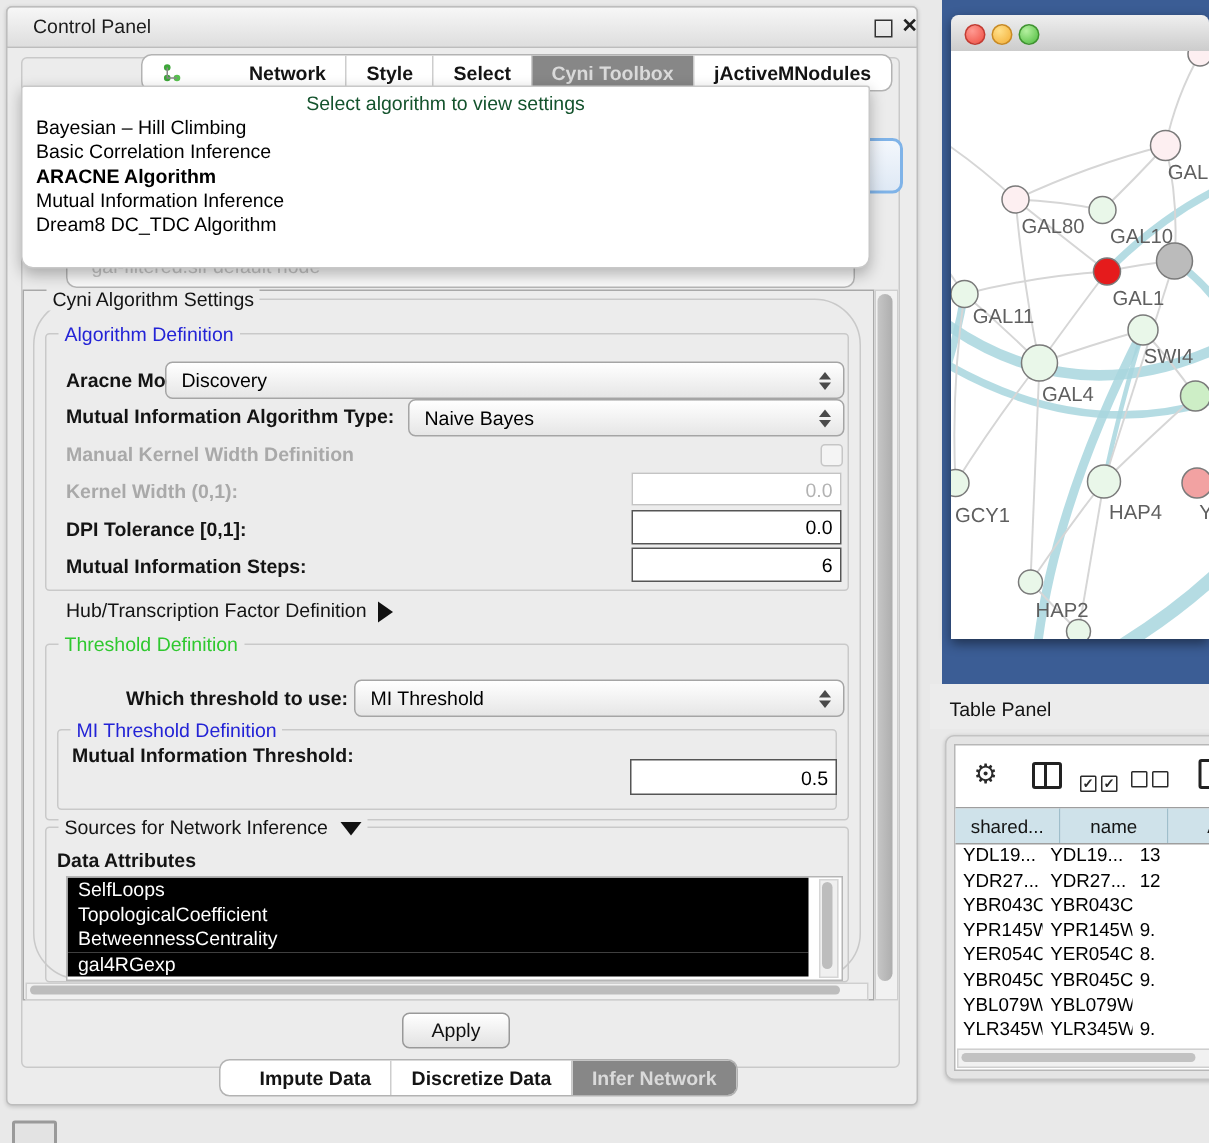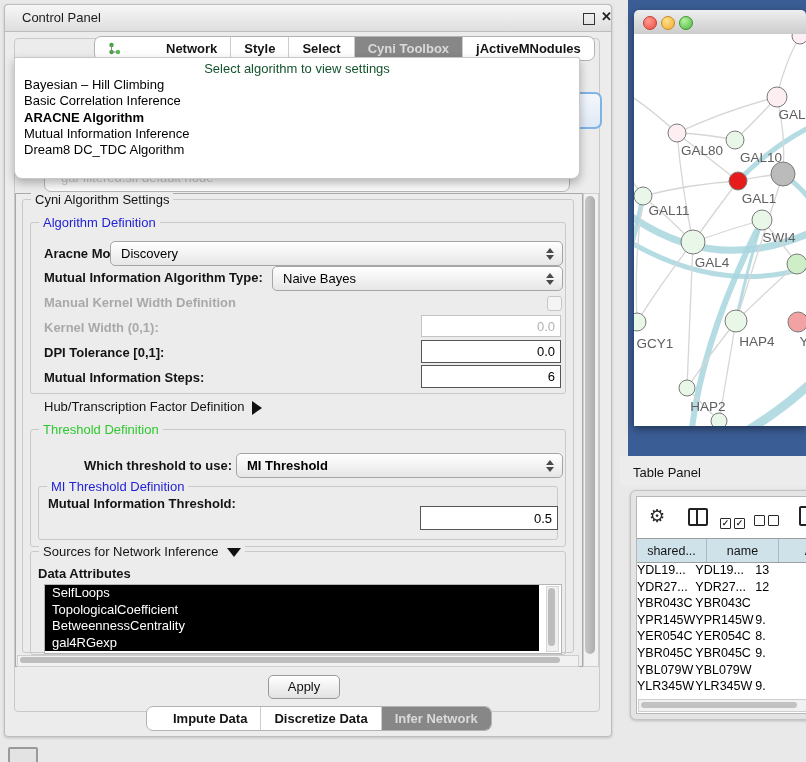--- a/index.html
+++ b/index.html
@@ -83,21 +83,21 @@
   .gear{left:649px;top:505px;font-size:18px;color:#2a2a2a;}
   .split-ico{left:688px;top:508px;width:16px;height:14px;border:2px solid #222;border-radius:2px;}
   .split-ico i{position:absolute;left:6px;top:0;width:2px;height:14px;background:#222;}
   .ckbox{display:inline-block;width:9px;height:9px;border:1.5px solid #2a2a2a;border-radius:1px;margin-right:3px;font-size:9px;line-height:9px;color:#2a2a2a;text-align:center;font-weight:bold;}
   .partial-ico{left:799px;top:506px;width:14px;height:16px;border:2px solid #222;border-radius:2px;background:#fff;}
 
   .thead{left:637px;top:538px;display:flex;height:23px;border-top:1px solid #9e9e9e;border-bottom:1px solid #9e9e9e;}
   .th{background:#cfe2ea;border-right:1px solid #9fbecb;font-size:12.5px;color:#141414;display:flex;align-items:center;justify-content:center;overflow:hidden;white-space:nowrap;}
   .trows{left:637px;top:562px;width:169px;height:136px;overflow:hidden;}
   .tr{display:flex;height:16.6px;}
-  .td{font-size:12.5px;color:#000;line-height:16.6px;white-space:nowrap;overflow:hidden;}
+  .td{font-size:12.5px;color:#000;line-height:16.6px;padding-left:5px;white-space:nowrap;overflow:hidden;}
   .c1{width:69px;}
   .c2{width:71px;}
   .c3{width:60px;}
   .tbl-hscroll{left:638px;top:699px;width:167px;height:11px;background:#f1f1f1;border:1px solid #cfcfcf;}
   .tbl-hscroll i{position:absolute;left:2px;top:1.5px;width:156px;height:6px;background:#c2c2c2;border-radius:4px;}
 
   .corner-ico{left:8px;top:747px;width:26px;height:18px;border:2px solid #9a9a9a;border-radius:2px;background:#e3e3e3;}
   .nicon{width:13px;height:13px;display:inline-block;}
 </style>
 </head>
@@ -154,21 +154,21 @@
   </div>
 
   <div class="abs set-frame"></div>
   <div class="abs vscroll">
       <i></i>
     </div>
   <div class="abs hscroll">
       <i></i>
     </div>
 
-  <div class="abs group" style="left:22px;top:199px;width:550px;height:452px;">
+  <div class="abs group" style="left:22px;top:199px;width:550px;height:452px;border-radius:31px;">
     <span class="g-title">Cyni Algorithm Settings</span>
   </div>
 
   <div class="abs group" style="left:30px;top:222px;width:534px;height:170px;">
     <span class="g-title g-blue">Algorithm Definition</span>
   </div>
 
   <span class="abs lbl" style="left:44px;top:246px;">Aracne Mode:</span>
   <div class="abs combo" style="left:110px;top:241px;width:451px;height:23px;">
     <span class="ct">Discovery</span>
@@ -201,21 +201,21 @@
 
   <span class="abs plain" style="left:44px;top:399px;">
     <span>Hub/Transcription Factor Definition</span><span class="arrow-r"></span>
   </span>
 
   <div class="abs group" style="left:30px;top:429px;width:534px;height:116px;">
     <span class="g-title g-green">Threshold Definition</span>
   </div>
 
   <span class="abs lbl" style="left:84px;top:458px;">Which threshold to use:</span>
-  <div class="abs combo" style="left:236px;top:453px;width:325px;height:23px;font-weight:bold;">
+  <div class="abs combo" style="left:236px;top:453px;width:325px;height:23px;">
     <span class="ct">MI Threshold</span>
     <span class="stepper">
         <b class="up"></b>
         <b class="dn"></b>
       </span>
   </div>
 
   <div class="abs group" style="left:38px;top:486px;width:518px;height:52px;">
     <span class="g-title g-blue">MI Threshold Definition</span>
   </div>

